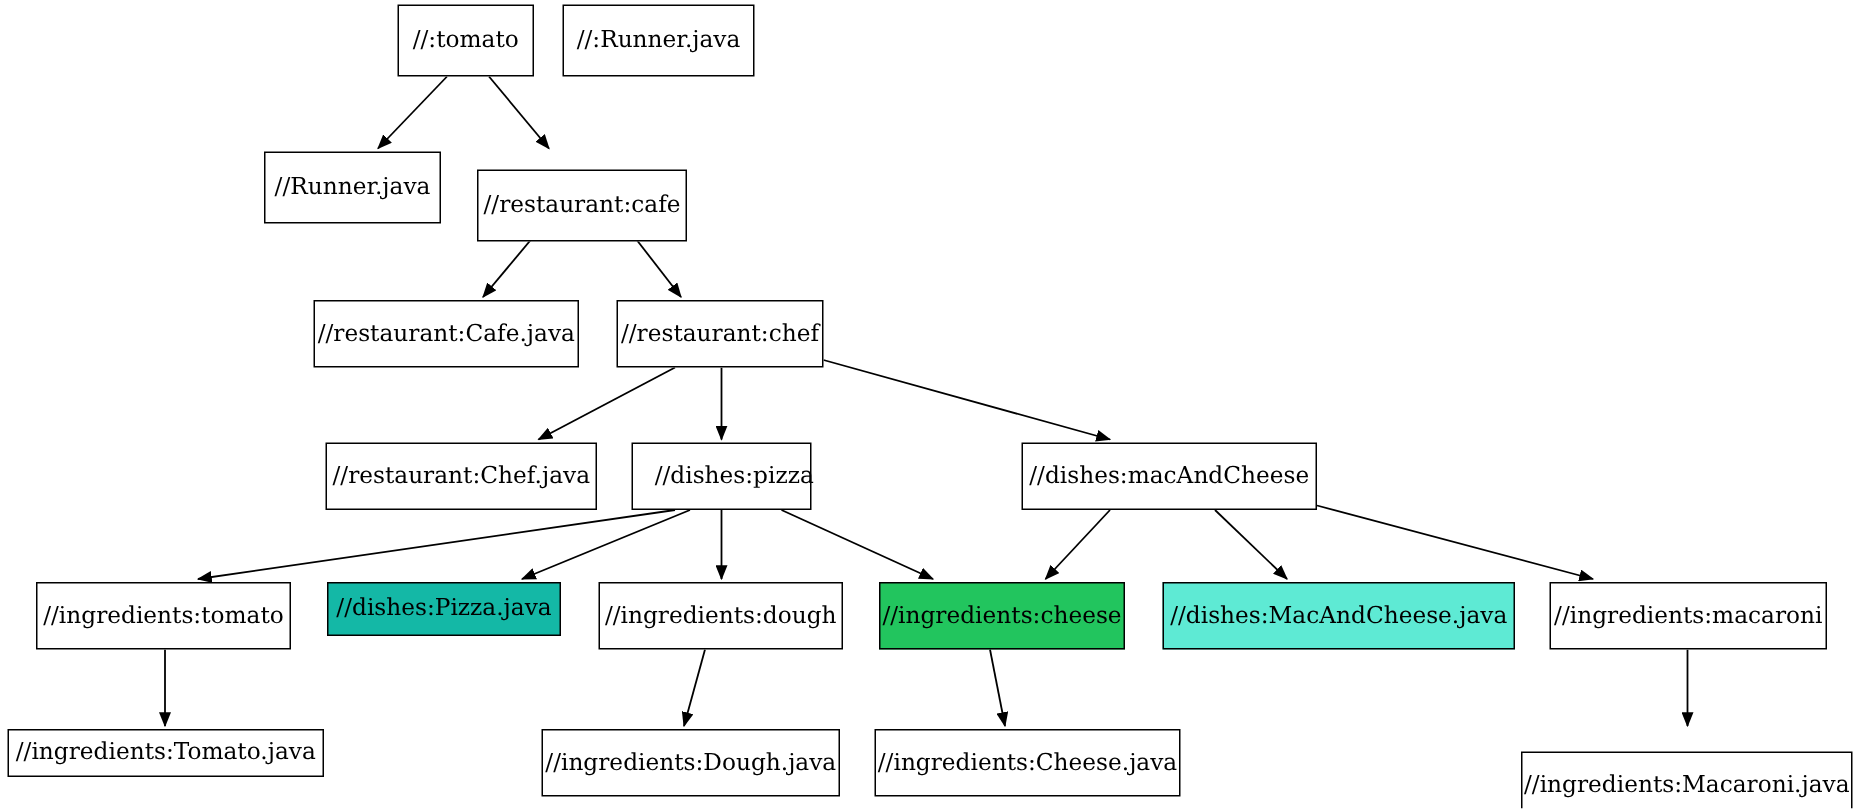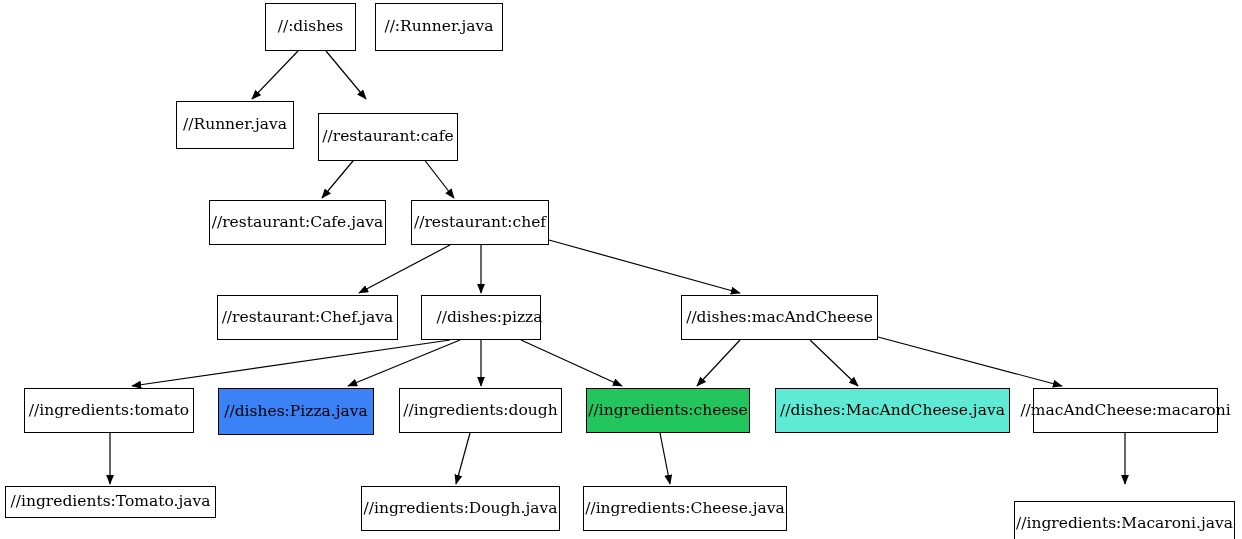--- a/index.html
+++ b/index.html
@@ -74,21 +74,21 @@
         <line x1="810" y1="340" x2="858" y2="386" stroke="#000000" stroke-width="1.2" marker-end="url(#arrowhead)"></line>
         <line x1="878" y1="337" x2="1062" y2="386" stroke="#000000" stroke-width="1.2" marker-end="url(#arrowhead)"></line>
         <line x1="110" y1="433" x2="110" y2="484" stroke="#000000" stroke-width="1.2" marker-end="url(#arrowhead)"></line>
         <line x1="470" y1="433" x2="456" y2="484" stroke="#000000" stroke-width="1.2" marker-end="url(#arrowhead)"></line>
         <line x1="660" y1="433" x2="670" y2="484" stroke="#000000" stroke-width="1.2" marker-end="url(#arrowhead)"></line>
         <line x1="1125" y1="433" x2="1125" y2="484" stroke="#000000" stroke-width="1.2" marker-end="url(#arrowhead)"></line>
       </g>
   </svg>
   <div id="node-layer">
       <div class="graph-node" style="left: 265px; top: 3px; width: 91px; height: 48px; border-color: rgb(0, 0, 0); background: rgb(255, 255, 255);">
-        <span class="node-label">//:dishes</span>
+        <span class="node-label">//:tomato</span>
       </div>
       <div class="graph-node" style="left: 375px; top: 3px; width: 128px; height: 48px; border-color: rgb(0, 0, 0); background: rgb(255, 255, 255);">
         <span class="node-label">//:Runner.java</span>
       </div>
       <div class="graph-node" style="left: 176px; top: 101px; width: 118px; height: 48px; border-color: rgb(0, 0, 0); background: rgb(255, 255, 255);">
         <span class="node-label">//Runner.java</span>
       </div>
       <div class="graph-node" style="left: 318px; top: 101px; width: 140px; height: 48px; border-color: rgb(0, 0, 0); background: rgb(255, 255, 255); margin-top: 12px;">
         <span class="node-label">//restaurant:cafe</span>
       </div>
@@ -103,34 +103,34 @@
       </div>
       <div class="graph-node" style="left: 421px; top: 295px; width: 120px; height: 45px; border-color: rgb(0, 0, 0); background: rgb(255, 255, 255); padding-left: 17px;">
         <span class="node-label">//dishes:pizza</span>
       </div>
       <div class="graph-node" style="left: 681px; top: 295px; width: 197px; height: 45px; border-color: rgb(0, 0, 0); background: rgb(255, 255, 255);">
         <span class="node-label">//dishes:macAndCheese</span>
       </div>
       <div class="graph-node" style="left: 24px; top: 388px; width: 170px; height: 45px; border-color: rgb(0, 0, 0); background: rgb(255, 255, 255);">
         <span class="node-label">//ingredients:tomato</span>
       </div>
-      <div class="graph-node" style="left: 218px; top: 388px; width: 156px; height: 47px; border-color: rgb(0, 0, 0); background: #3b82f6;">
+      <div class="graph-node" style="left: 218px; top: 388px; width: 156px; height: 36px; border-color: rgb(0, 0, 0); background: #14b8a6;">
         <span class="node-label">//dishes:Pizza.java</span>
       </div>
       <div class="graph-node" style="left: 399px; top: 388px; width: 163px; height: 45px; border-color: rgb(0, 0, 0); background: rgb(255, 255, 255);">
         <span class="node-label">//ingredients:dough</span>
       </div>
       <div class="graph-node" style="left: 586px; top: 388px; width: 164px; height: 45px; border-color: rgb(0, 0, 0); background: #22c55e;">
         <span class="node-label">//ingredients:cheese</span>
       </div>
       <div class="graph-node" style="left: 775px; top: 388px; width: 235px; height: 45px; border-color: rgb(0, 0, 0); background: #5eead4;">
         <span class="node-label">//dishes:MacAndCheese.java</span>
       </div>
       <div class="graph-node" style="left: 1033px; top: 388px; width: 185px; height: 45px; border-color: rgb(0, 0, 0); background: rgb(255, 255, 255);">
-        <span class="node-label">//macAndCheese:macaroni</span>
+        <span class="node-label">//ingredients:macaroni</span>
       </div>
       <div class="graph-node" style="left: 5px; top: 486px; width: 211px; height: 32px; border-color: rgb(0, 0, 0); background: rgb(255, 255, 255);">
         <span class="node-label">//ingredients:Tomato.java</span>
       </div>
       <div class="graph-node" style="left: 361px; top: 486px; width: 199px; height: 45px; border-color: rgb(0, 0, 0); background: rgb(255, 255, 255);">
         <span class="node-label">//ingredients:Dough.java</span>
       </div>
       <div class="graph-node" style="left: 583px; top: 486px; width: 204px; height: 45px; border-color: rgb(0, 0, 0); background: rgb(255, 255, 255);">
         <span class="node-label">//ingredients:Cheese.java</span>
       </div>

